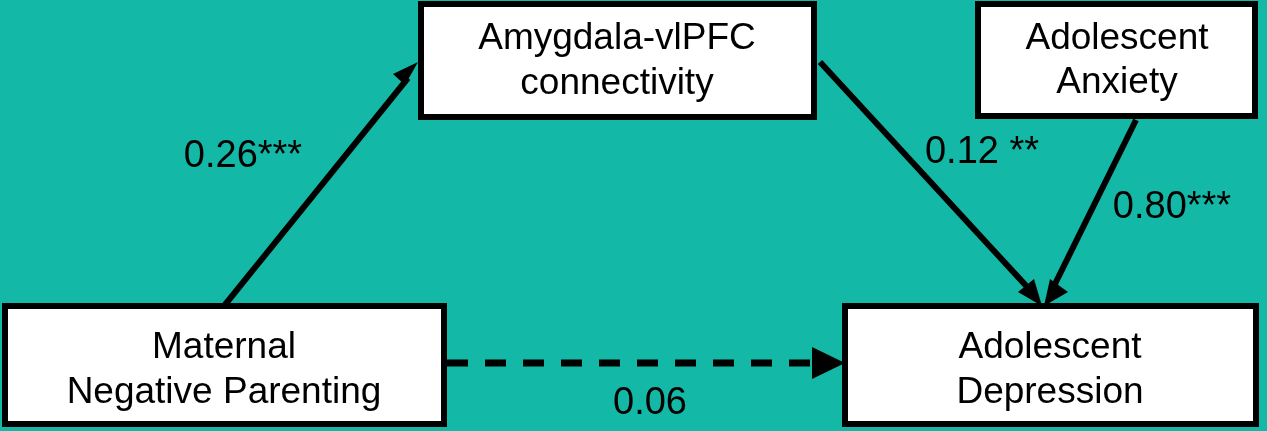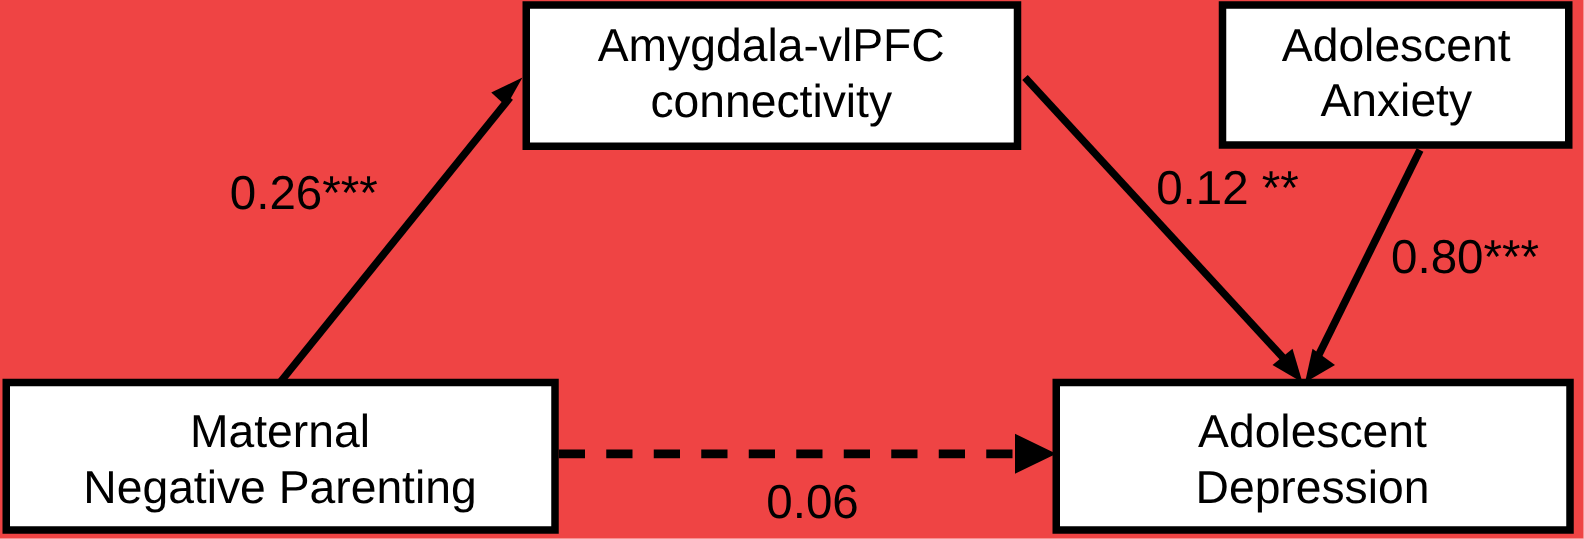--- a/index.html
+++ b/index.html
@@ -4,21 +4,21 @@
 <style>
   html, body {
     margin: 0;
     padding: 0;
     background: #ffffff;
   }
   #diagram-root {
     position: relative;
     width: 1267px;
     height: 431px;
-    background: #ef4444;
+    background: #14b8a6;
     overflow: hidden;
     font-family: "Liberation Sans", sans-serif;
   }
   svg.canvas {
     position: absolute;
     top: 0;
     left: 0;
     width: 1267px;
     height: 431px;
     display: block;

